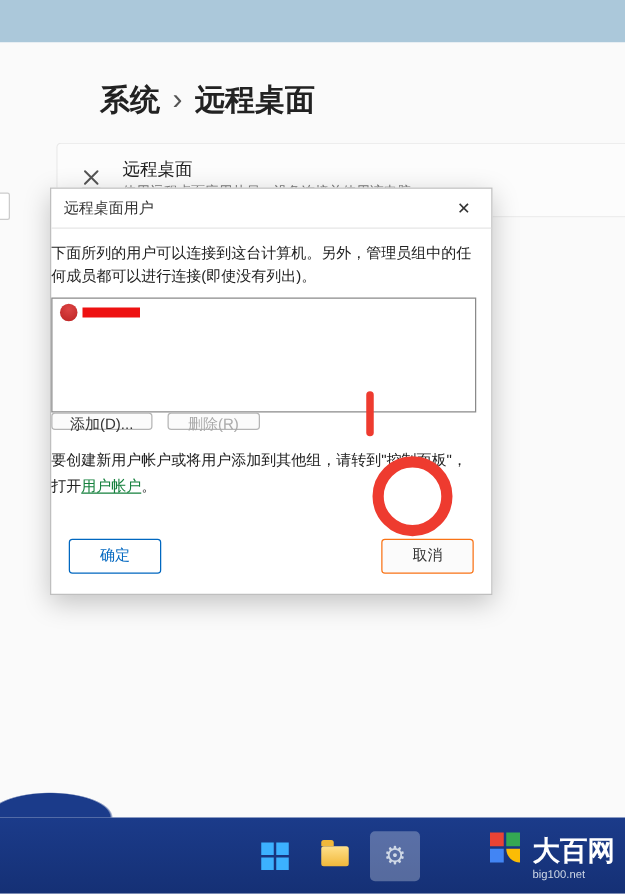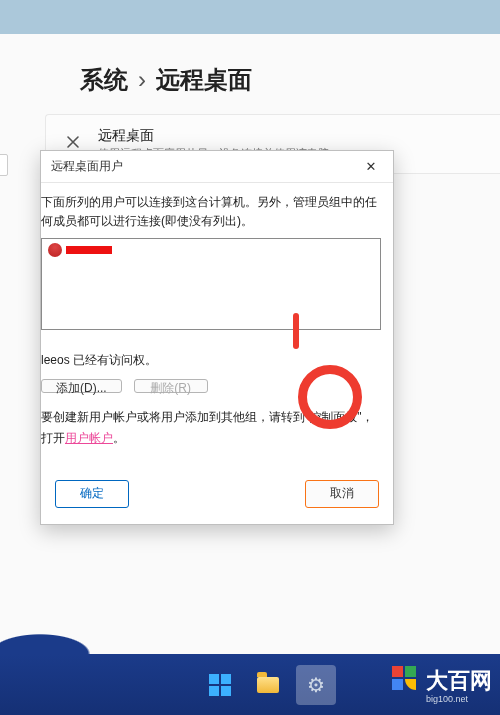--- a/index.html
+++ b/index.html
@@ -134,21 +134,21 @@
     border: 1px solid #b5b5b5;
     background: #fbfbfb;
     font-size: 12px;
     color: #333;
     border-radius: 3px;
     padding: 0 14px;
     cursor: pointer;
   }
   .btn:disabled { color: #aaa; cursor: default; }
   .hint-line { line-height: 1.7; color: #222; margin-bottom: 6px; }
-  .link { color: #ec4899; text-decoration: underline; cursor: pointer; }
+  .link { color: #15803d; text-decoration: underline; cursor: pointer; }
   .dlg-footer {
     display: flex;
     justify-content: space-between;
     gap: 12px;
     padding: 12px 14px 16px 14px;
   }
   .btn-primary {
     min-width: 74px;
     height: 28px;
     border: 1px solid #0067c0;
@@ -292,21 +292,20 @@
     </div>
   </div>
   <div class="dlg-body">
     <div class="dlg-desc">下面所列的用户可以连接到这台计算机。另外，管理员组中的任何成员都可以进行连接(即使没有列出)。</div>
     <div class="listbox">
       <div class="list-item">
         <span class="user-ico"></span>
         <span class="redact"></span>
       </div>
     </div>
-    <div class="perm-line">leeos 已经有访问权。</div>
     <div class="btn-row">
       <button class="btn">添加(D)...</button>
       <button class="btn" disabled="">删除(R)</button>
     </div>
     <div class="hint-line">
       <span>要创建新用户帐户或将用户添加到其他组，请转到"控制面板"，打开</span><a class="link">用户帐户</a><span>。</span>
     </div>
   </div>
   <div class="dlg-footer">
     <button class="btn-primary">确定</button>

